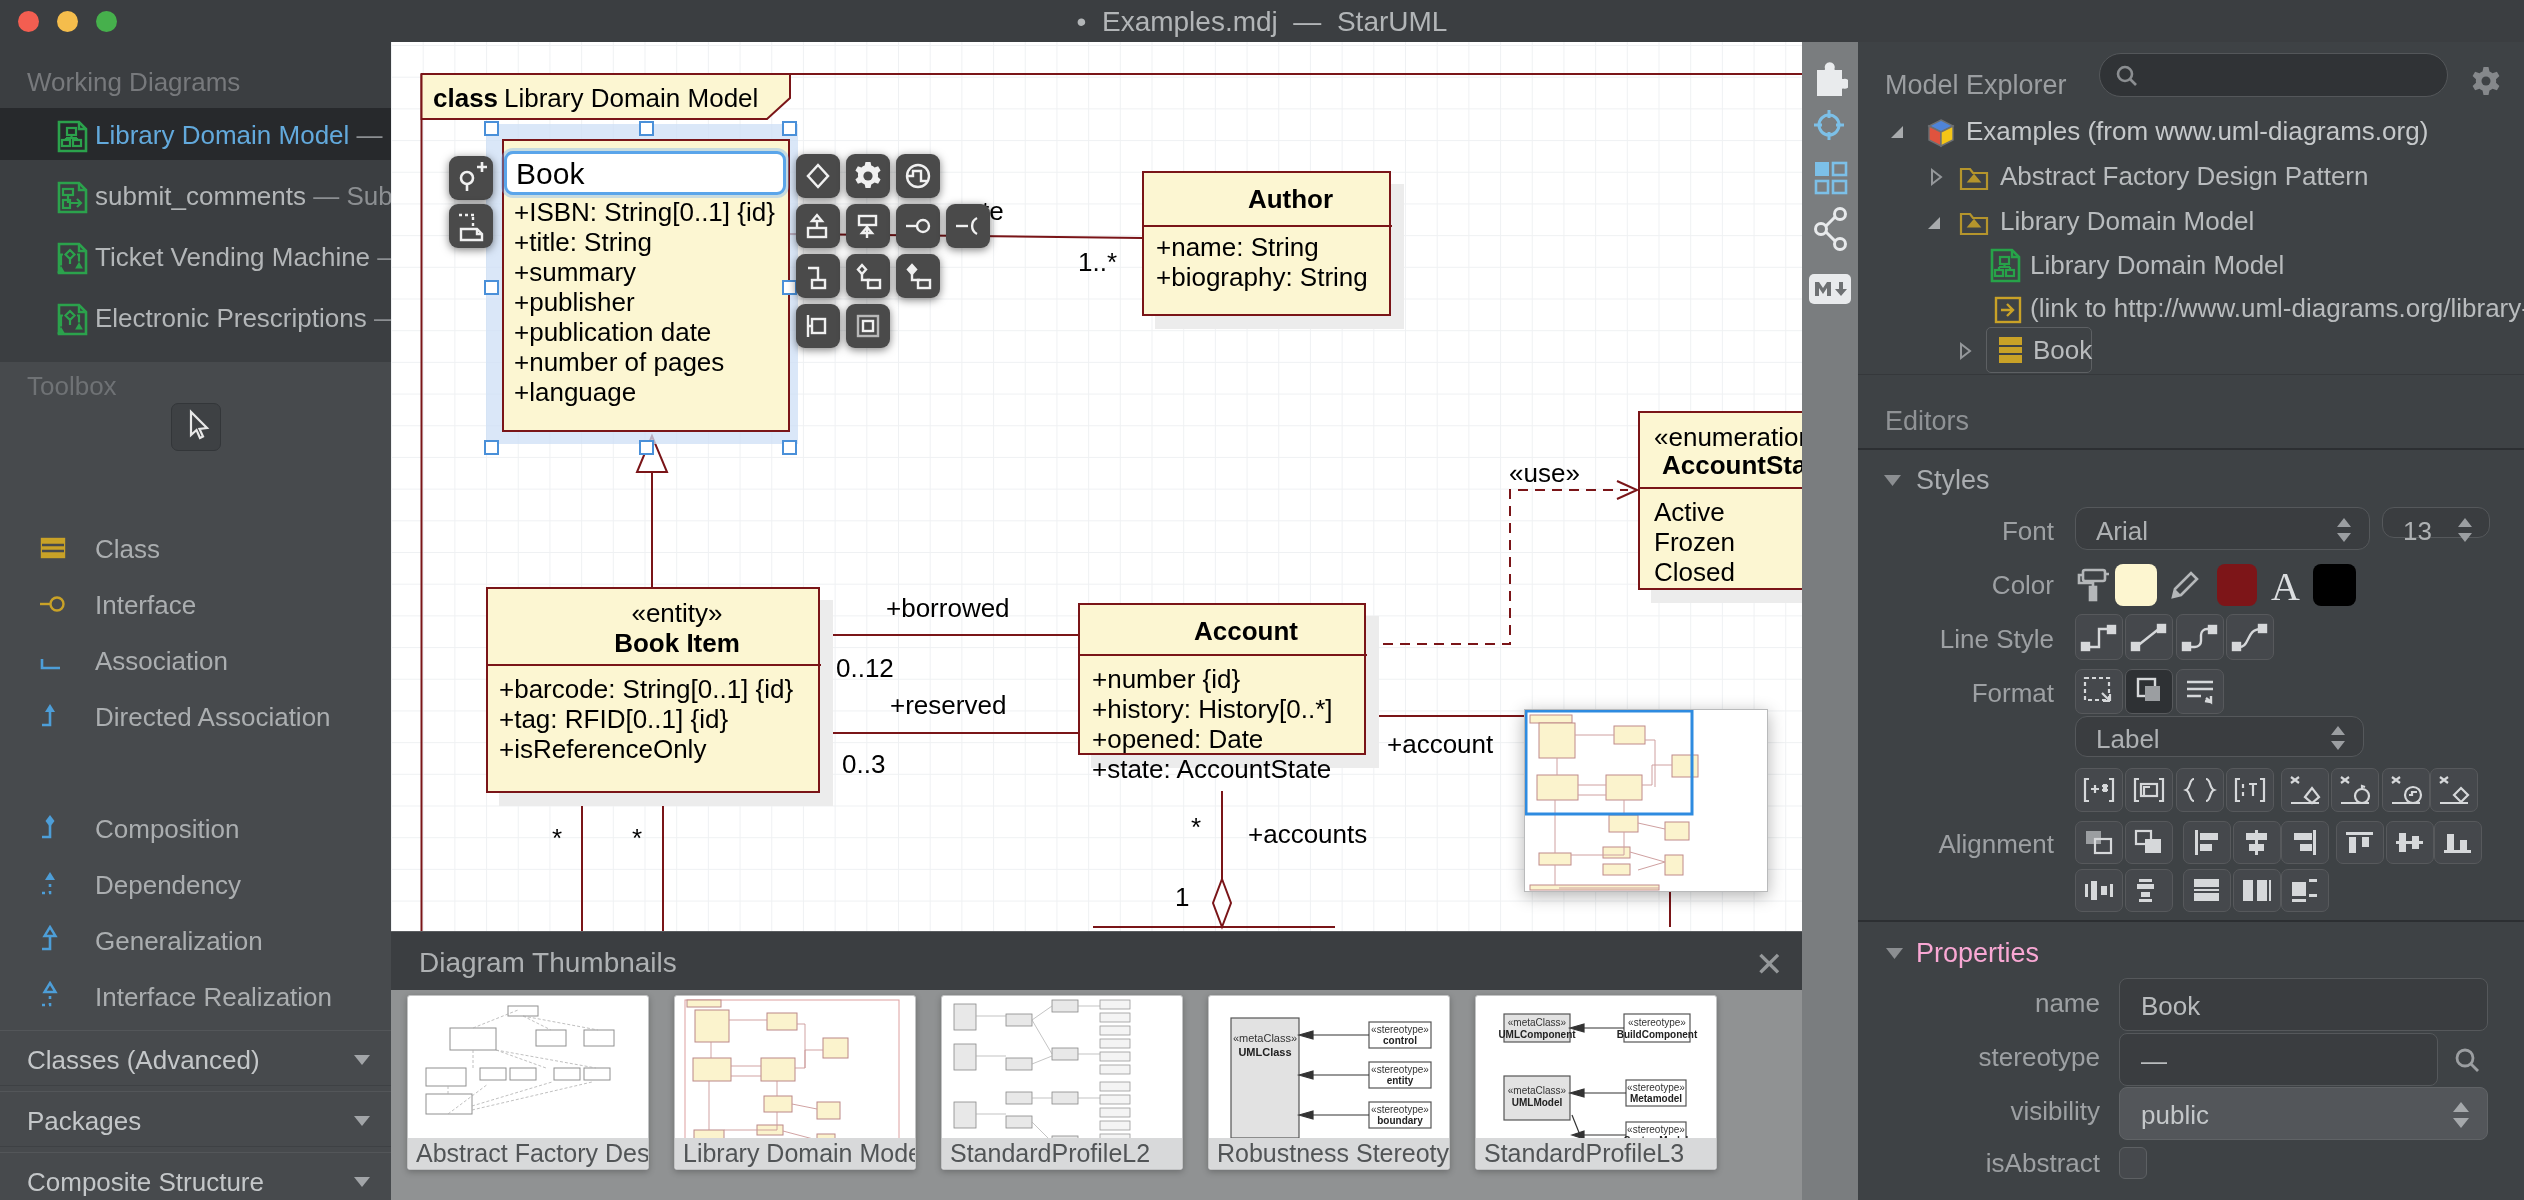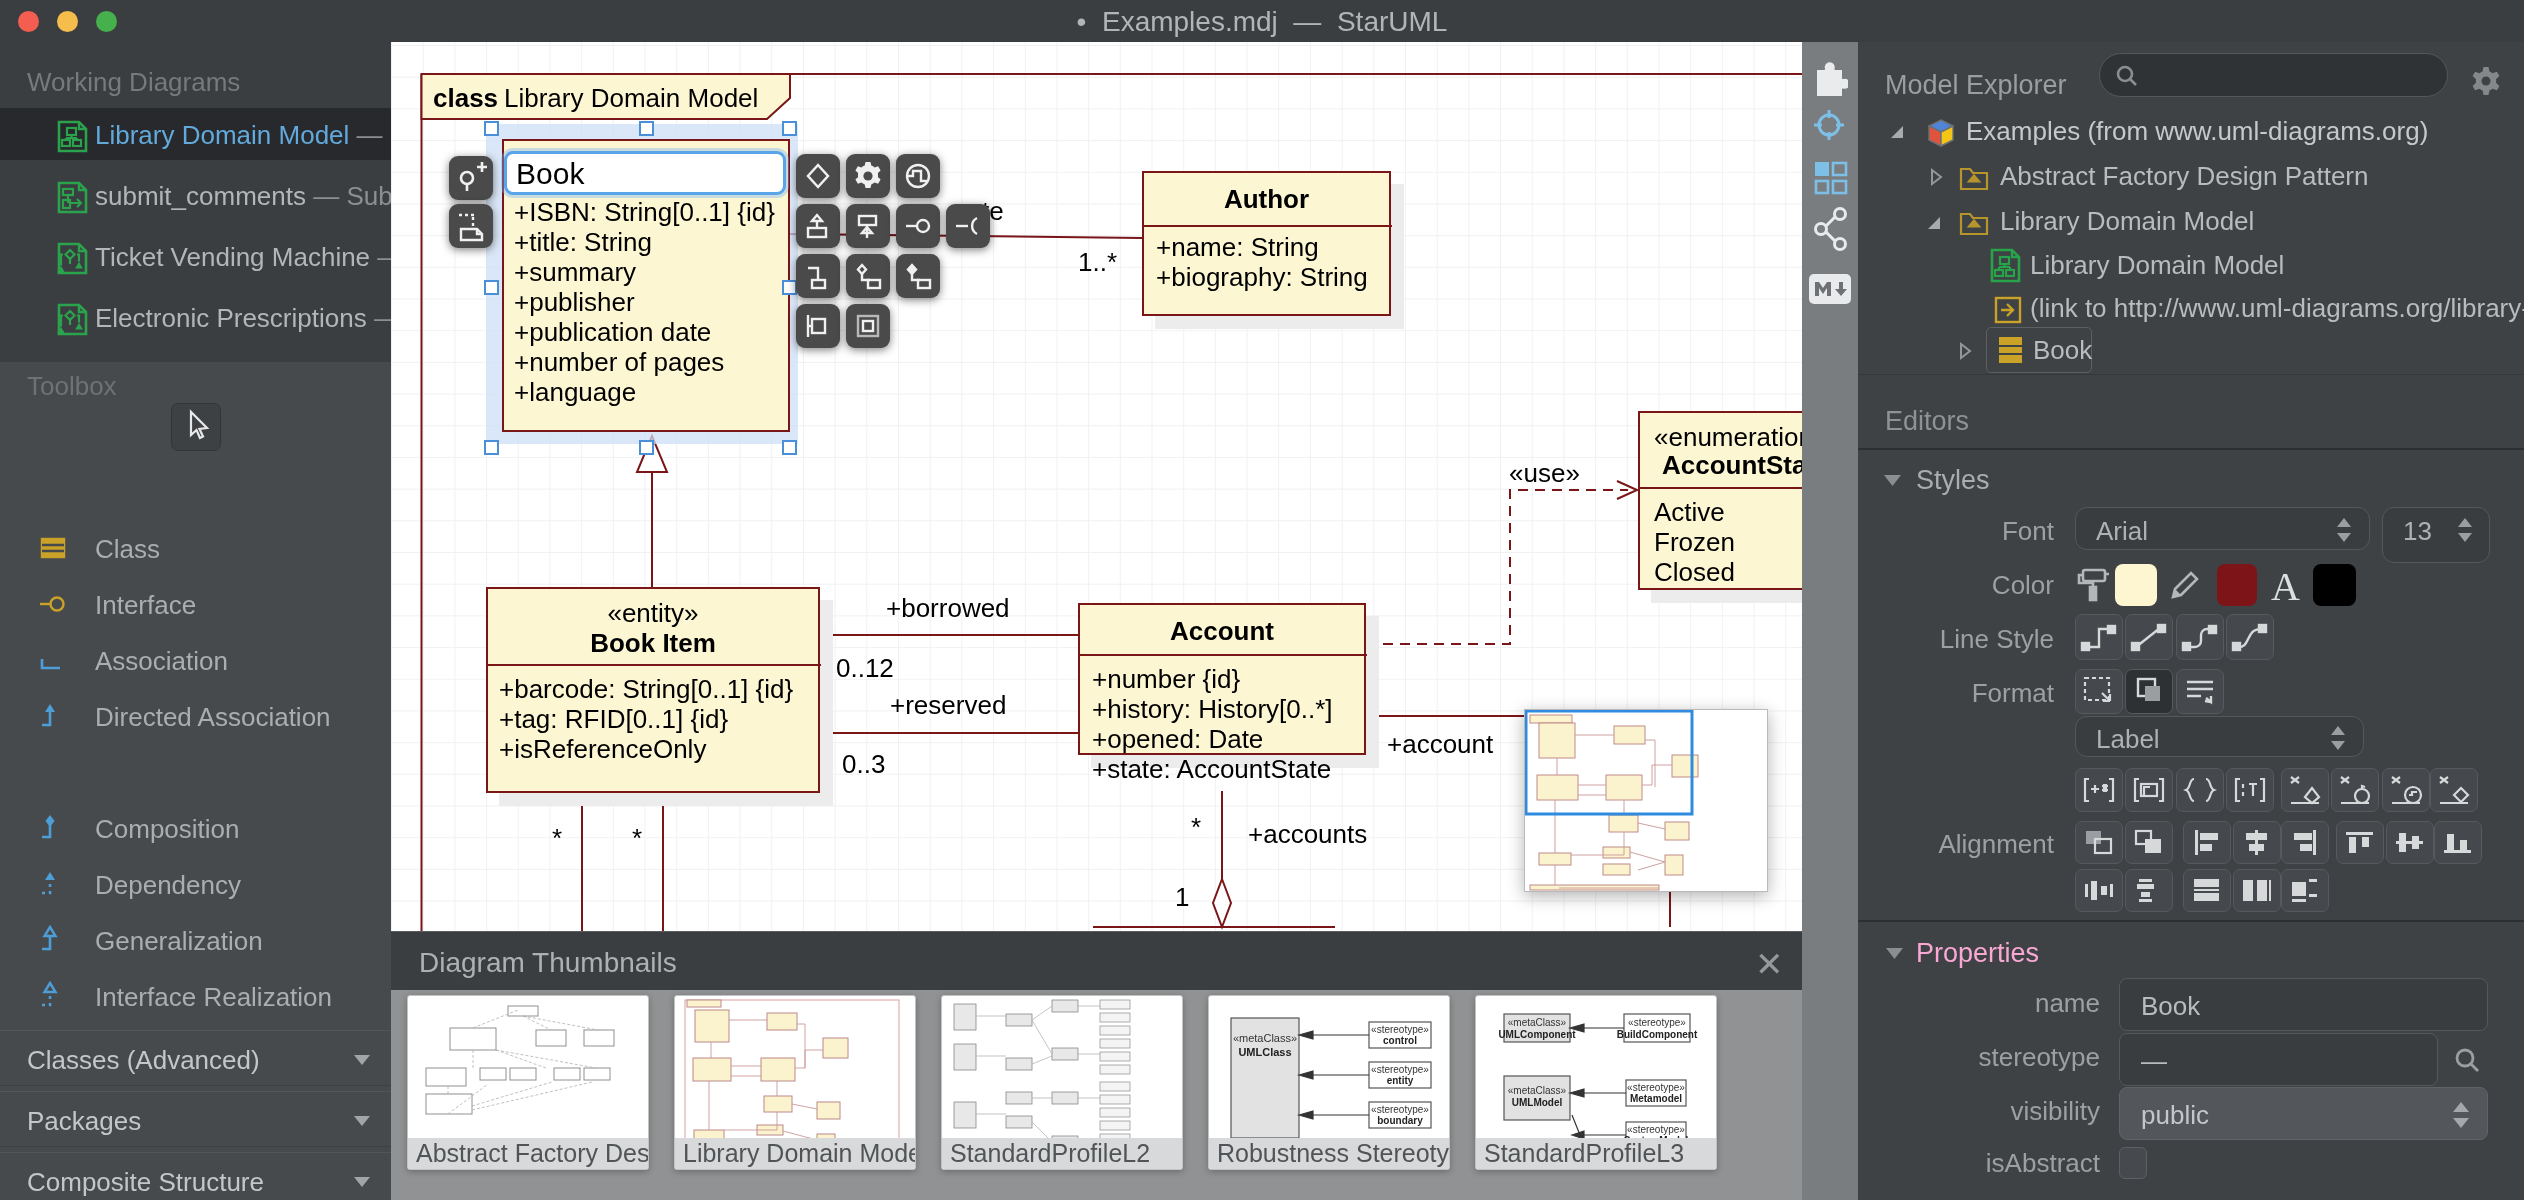--- a/index.html
+++ b/index.html
@@ -25,21 +25,21 @@
 .tbhead .t { left:27px; top:14px; font-size:26px; color:#c4c7c9; }
 .tbhead .tri { right:18px; top:20px; }
 .tbitem { left:0; width:391px; height:56px; }
 .tbitem .t { left:95px; top:13px; font-size:26px; color:#abaeb0; }
 .tbitem svg { position:absolute; left:38px; top:12px; }
 
 
 #canvas { left:391px; top:42px; width:1411px; height:1158px; background:#ffffff;
   background-image:linear-gradient(to right,#eff1f3 1px,transparent 1px),linear-gradient(to bottom,#eff1f3 1px,transparent 1px);
   background-size:31.7px 31.7px; background-position:0px 3px; }
-.umlbox { background:#fcf6d2; border:2px solid #7a1518; }
+.umlbox { background:#fcf6d2; border:2px solid #7a1518;padding-left:24px; }
 .umltitle { width:100%; text-align:center; font-size:26px; color:#000; }
 .umlattrs { font-size:26px; color:#000; line-height:30px; white-space:nowrap; }
 .shadow13 { box-shadow:13px 13px 0 0 #ececec; }
 .tbtn { width:44px; height:44px; background:#4a4a4a; border-radius:9px; box-shadow:0 2px 9px rgba(0,0,0,0.5); }
 .tbtn svg { position:absolute; left:0; top:0; }
 .handle { width:15px; height:15px; background:#fff; border:2px solid #4a90d9; }
 .lbl { font-size:26px; color:#000; white-space:nowrap; }
 
 
 #thumbpanel { left:391px; top:931px; width:1411px; height:269px; background:#909293; }
@@ -682,21 +682,21 @@
       </svg>
   <div class="abs" style="left:58px;top:423px;font-size:27px;color:#aaadb0;">Styles</div>
 
   <div class="rplabel abs" style="top:474px;">Font</div>
   <div class="dropdown abs" style="left:217px;top:465px;width:295px;height:43px;">
     <div class="abs" style="left:20px;top:8px;font-size:26px;color:#aeb1b3;">Arial</div>
     <svg class="abs" style="left:258px;top:8px;" width="20" height="28" viewBox="0 0 20 28">
           <path d="M10 2 L17 11 H3 Z M10 26 L17 17 H3 Z" fill="#9b9ea1"></path>
         </svg>
   </div>
-  <div class="dropdown abs" style="left:524px;top:465px;width:108px;height:56px;">
+  <div class="dropdown abs" style="left:524px;top:465px;width:108px;height:31px;">
     <div class="abs" style="left:20px;top:8px;font-size:26px;color:#aeb1b3;">13</div>
     <svg class="abs" style="left:72px;top:8px;" width="20" height="28" viewBox="0 0 20 28">
           <path d="M10 2 L17 11 H3 Z M10 26 L17 17 H3 Z" fill="#9b9ea1"></path>
         </svg>
   </div>
 
   <div class="rplabel abs" style="top:528px;">Color</div>
   <svg class="abs" style="left:217px;top:524px;" width="36" height="38" viewBox="0 0 36 38">
         <g stroke="#b4b7b9" stroke-width="2.6" fill="none">
           <rect x="8" y="4" width="22" height="11" rx="2"></rect>

